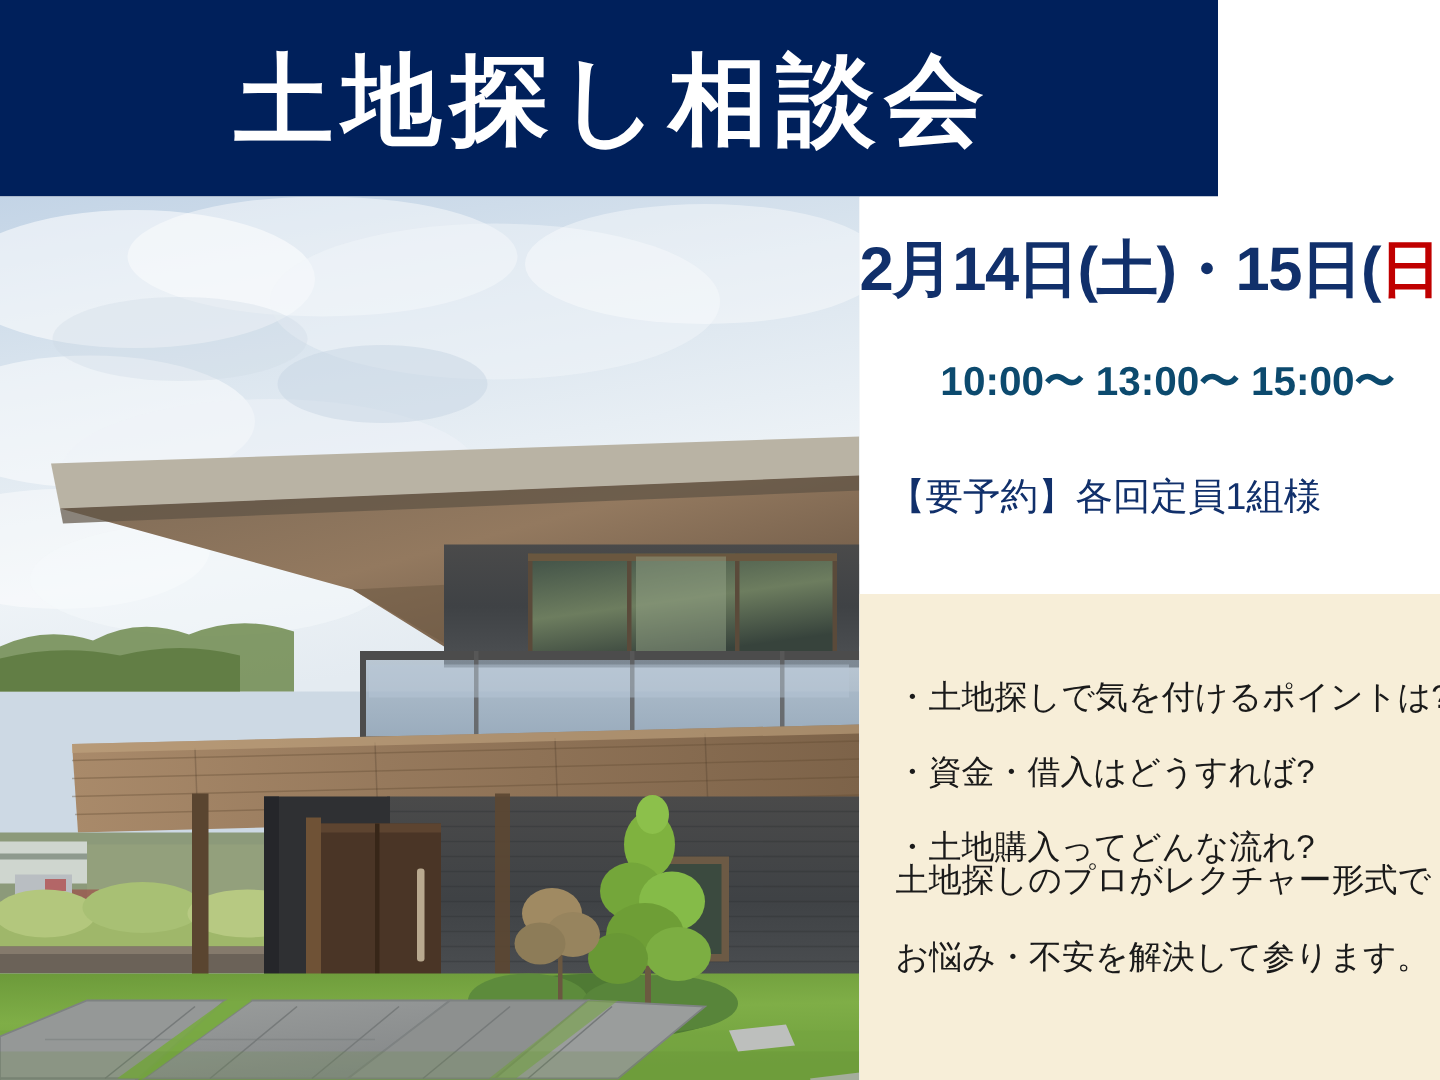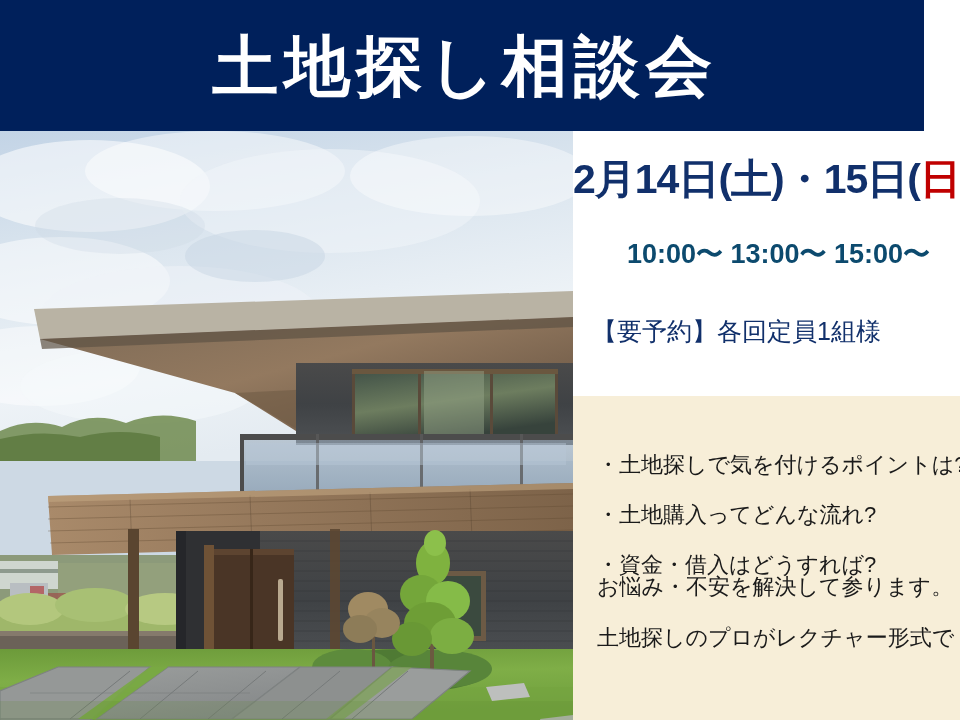--- a/index.html
+++ b/index.html
@@ -18,21 +18,21 @@
     height: 720px;
     overflow: hidden;
     background: #ffffff;
   }
 
   
   .header-band {
     position: absolute;
     left: 0;
     top: 0;
-    width: 924px;
+    width: 812px;
     height: 131px;
     background: #00205b;
     display: flex;
     align-items: center;
     justify-content: center;
     box-sizing: border-box;
   }
   .header-title {
     color: #ffffff;
     font-size: 66px;
@@ -382,23 +382,23 @@
     </div>
 
     <div class="time-line">10:00〜 13:00〜 15:00〜</div>
 
     <div class="reserve-line">【要予約】各回定員1組様</div>
 
 
     <div class="beige-panel">
       <div class="bullet-list">
         <div class="bullet-item">・土地探しで気を付けるポイントは?</div>
+        <div class="bullet-item">・資金・借入はどうすれば?</div>
         <div class="bullet-item">・土地購入ってどんな流れ?</div>
-        <div class="bullet-item">・資金・借入はどうすれば?</div>
       </div>
       <div class="closing">
+        <div class="closing-line">土地探しのプロがレクチャー形式で</div>
         <div class="closing-line">お悩み・不安を解決して参ります。</div>
-        <div class="closing-line">土地探しのプロがレクチャー形式で</div>
       </div>
     </div>
 
   </div>
 </div>
 
 </body></html>

